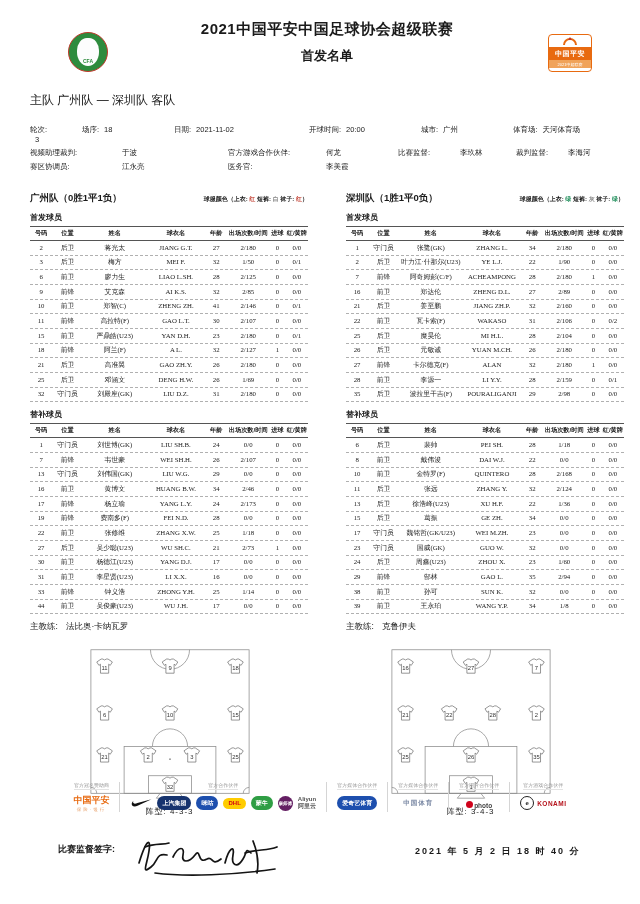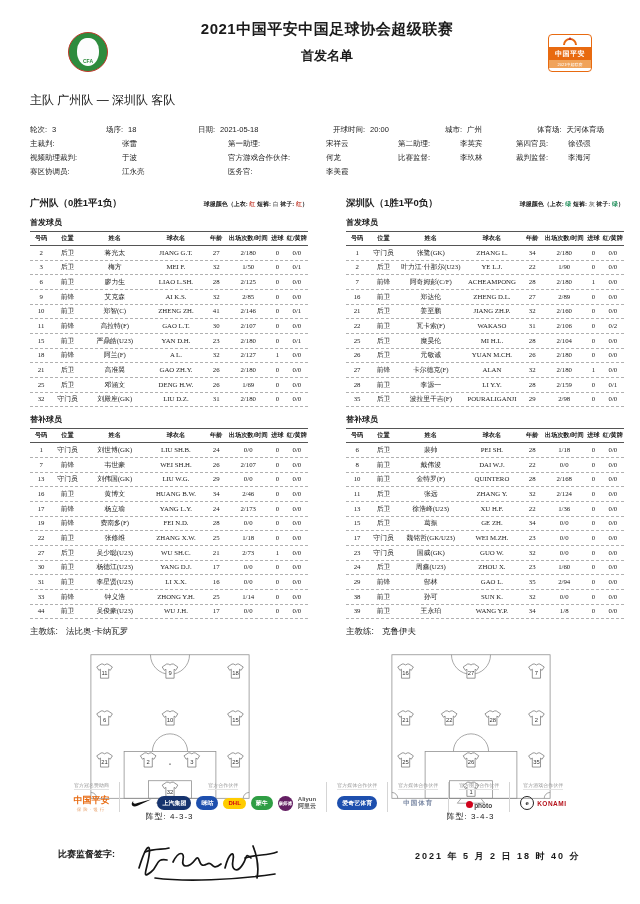--- a/index.html
+++ b/index.html
@@ -17,21 +17,21 @@
   .pa-mid{height:13px;background:#e86a10;color:#fff;font-size:7px;font-weight:bold;display:flex;align-items:center;justify-content:center;letter-spacing:.5px;}
   .pa-bot{height:8px;background:#f0a35a;color:#fff;font-size:4px;display:flex;align-items:center;justify-content:center;}
 
   .teams-line{font-size:12px;font-weight:normal;margin:6px 0 16px 0;}
 
   
   .irow{display:flex;font-size:7.5px;margin-bottom:4px;}
   .irow .pair{display:flex;}
   .irow .pair .l{white-space:nowrap;}
   .irow .pair .v{margin-left:5px;white-space:nowrap;}
-  .irow1 .pair:nth-child(1){width:76px;} .irow1 .pair:nth-child(2){width:92px;}
+  .irow1 .pair:nth-child(1){width:52px;flex-direction:column;} .irow1 .pair:nth-child(2){width:92px;}
   .irow1 .pair:nth-child(3){width:135px;} .irow1 .pair:nth-child(4){width:112px;}
   .irow1 .pair:nth-child(5){width:92px;}
   .orow{display:grid;grid-template-columns:198px 170px 118px 94px;font-size:7.5px;margin-bottom:4px;}
   .orow .pair{display:flex;}
   .orow .pair .l{display:inline-block;}
   .orow .pair:nth-child(1) .l{width:92px;}
   .orow .pair:nth-child(2) .l{width:98px;}
   .orow .pair:nth-child(3) .l{width:62px;}
   .orow .pair:nth-child(4) .l{width:52px;}
 
@@ -107,51 +107,33 @@
       <div class="pair">
         <span class="l">轮次:</span>
         <span class="v">3</span>
       </div>
       <div class="pair">
         <span class="l">场序:</span>
         <span class="v">18</span>
       </div>
       <div class="pair">
         <span class="l">日期:</span>
-        <span class="v">2021-05-18</span>
+        <span class="v">2021-11-02</span>
       </div>
       <div class="pair">
         <span class="l">开球时间:</span>
         <span class="v">20:00</span>
       </div>
       <div class="pair">
         <span class="l">城市:</span>
         <span class="v">广州</span>
       </div>
       <div class="pair">
         <span class="l">体育场:</span>
         <span class="v">天河体育场</span>
-      </div>
-    </div>
-  <div class="orow">
-      <div class="pair">
-        <span class="l">主裁判:</span>
-        <span class="v">张雷</span>
-      </div>
-      <div class="pair">
-        <span class="l">第一助理:</span>
-        <span class="v">宋祥云</span>
-      </div>
-      <div class="pair">
-        <span class="l">第二助理:</span>
-        <span class="v">李英宾</span>
-      </div>
-      <div class="pair">
-        <span class="l">第四官员:</span>
-        <span class="v">徐强强</span>
       </div>
     </div>
   <div class="orow">
       <div class="pair">
         <span class="l">视频助理裁判:</span>
         <span class="v">于波</span>
       </div>
       <div class="pair">
         <span class="l">官方游戏合作伙伴:</span>
         <span class="v">何龙</span>

